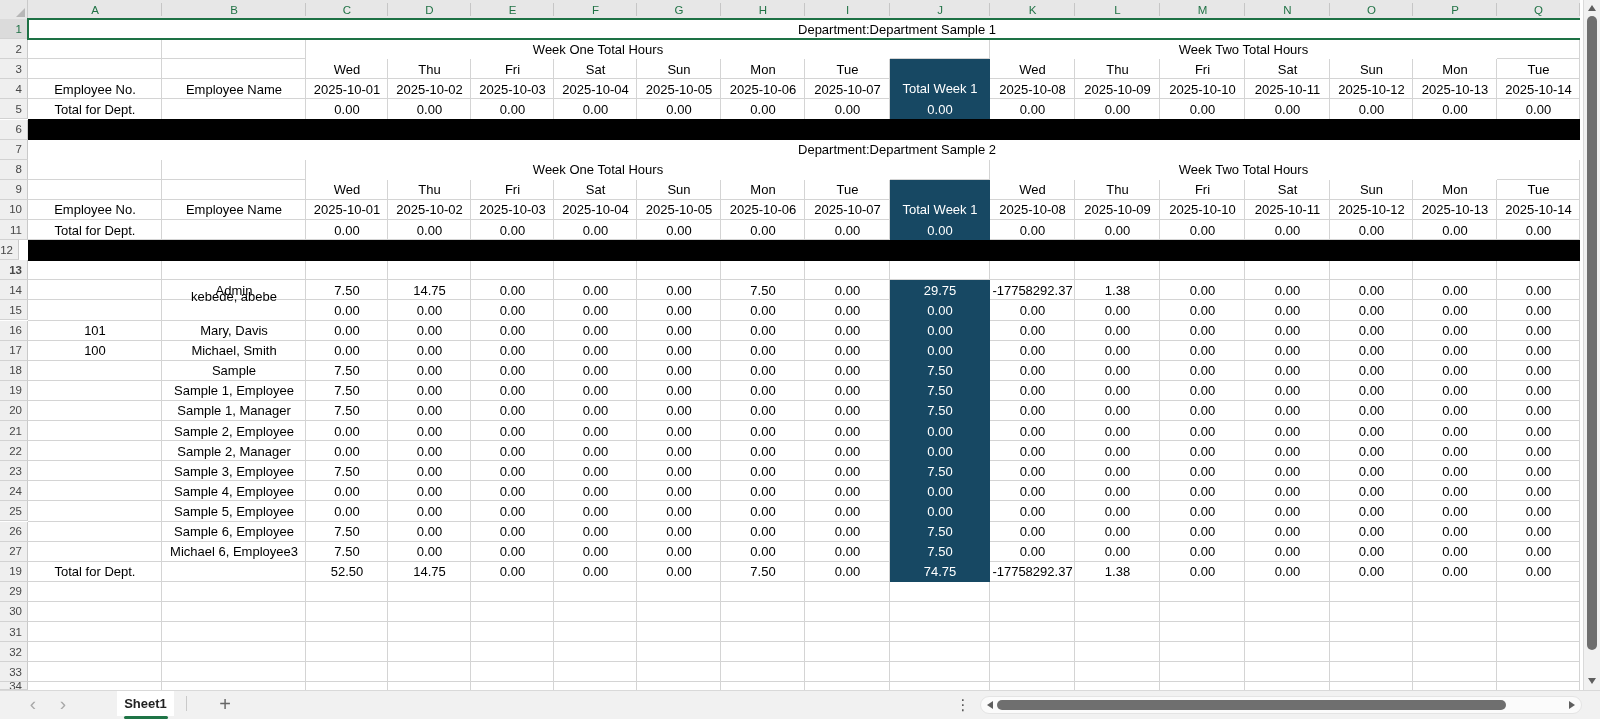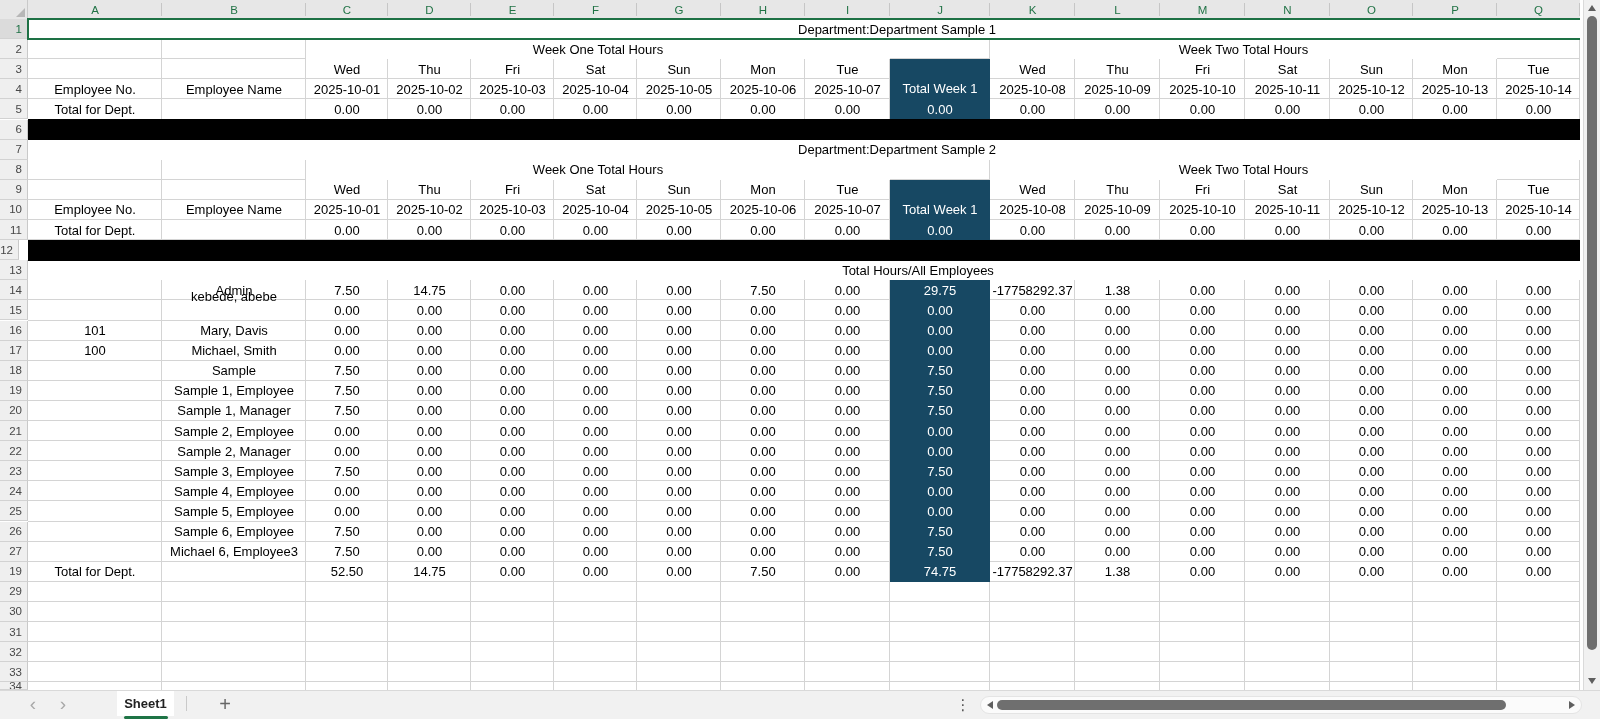--- a/index.html
+++ b/index.html
@@ -151,21 +151,21 @@
     <div class="rowhead" style="left: 0px; top: 59.2px; width: 28px; height: 20.1px; position: absolute;">3</div>
     <div class="rowhead" style="left: 0px; top: 79.3px; width: 28px; height: 20.1px; position: absolute;">4</div>
     <div class="rowhead" style="left: 0px; top: 99.4px; width: 28px; height: 20.1px; position: absolute;">5</div>
     <div class="rowhead" style="left: 0px; top: 119.5px; width: 28px; height: 20.1px; position: absolute;">6</div>
     <div class="rowhead" style="left: 0px; top: 139.6px; width: 28px; height: 20.1px; position: absolute;">7</div>
     <div class="rowhead" style="left: 0px; top: 159.7px; width: 28px; height: 20.1px; position: absolute;">8</div>
     <div class="rowhead" style="left: 0px; top: 179.8px; width: 28px; height: 20.1px; position: absolute;">9</div>
     <div class="rowhead" style="left: 0px; top: 199.9px; width: 28px; height: 20.1px; position: absolute;">10</div>
     <div class="rowhead" style="left: 0px; top: 220px; width: 28px; height: 20.1px; position: absolute;">11</div>
     <div class="rowhead" style="left: 0px; top: 240.1px; width: 19px; height: 20.1px; position: absolute;">12</div>
-    <div class="rowhead" style="left: 0px; top: 260.2px; width: 28px; height: 20.1px; position: absolute;">13</div>
+    <div class="rowhead" style="left: 0px; top: 260.2px; width: 28px; height: 20.1px; position: absolute; font-weight: bold;">13</div>
     <div class="rowhead" style="left: 0px; top: 280.3px; width: 28px; height: 20.1px; position: absolute;">14</div>
     <div class="rowhead" style="left: 0px; top: 300.4px; width: 28px; height: 20.1px; position: absolute;">15</div>
     <div class="rowhead" style="left: 0px; top: 320.5px; width: 28px; height: 20.1px; position: absolute;">16</div>
     <div class="rowhead" style="left: 0px; top: 340.6px; width: 28px; height: 20.1px; position: absolute;">17</div>
     <div class="rowhead" style="left: 0px; top: 360.7px; width: 28px; height: 20.1px; position: absolute;">18</div>
     <div class="rowhead" style="left: 0px; top: 380.8px; width: 28px; height: 20.1px; position: absolute;">19</div>
     <div class="rowhead" style="left: 0px; top: 400.9px; width: 28px; height: 20.1px; position: absolute;">20</div>
     <div class="rowhead" style="left: 0px; top: 421px; width: 28px; height: 20.1px; position: absolute;">21</div>
     <div class="rowhead" style="left: 0px; top: 441.1px; width: 28px; height: 20.1px; position: absolute;">22</div>
     <div class="rowhead" style="left: 0px; top: 461.2px; width: 28px; height: 20.1px; position: absolute;">23</div>
@@ -279,23 +279,20 @@
     <div class="cell" style="left: 721px; top: 220px; width: 84px; height: 20.1px; position: absolute;">0.00</div>
     <div class="cell" style="left: 805px; top: 220px; width: 85px; height: 20.1px; position: absolute;">0.00</div>
     <div class="cell tealtext" style="left: 890px; top: 220px; width: 100px; height: 20.1px; position: absolute;">0.00</div>
     <div class="cell" style="left: 990px; top: 220px; width: 85px; height: 20.1px; position: absolute;">0.00</div>
     <div class="cell" style="left: 1075px; top: 220px; width: 85px; height: 20.1px; position: absolute;">0.00</div>
     <div class="cell" style="left: 1160px; top: 220px; width: 85px; height: 20.1px; position: absolute;">0.00</div>
     <div class="cell" style="left: 1245px; top: 220px; width: 85px; height: 20.1px; position: absolute;">0.00</div>
     <div class="cell" style="left: 1330px; top: 220px; width: 83px; height: 20.1px; position: absolute;">0.00</div>
     <div class="cell" style="left: 1413px; top: 220px; width: 84px; height: 20.1px; position: absolute;">0.00</div>
     <div class="cell" style="left: 1497px; top: 220px; width: 83px; height: 20.1px; position: absolute;">0.00</div>
-    <div class="titlerow" style="left: 28px; top: 260.2px; width: 1552px; height: 20.1px; position: absolute;">
-      <span style="left: 890px; transform: translateX(-50%);">Total Hours/All Employees</span>
-    </div>
     <div class="teal" style="left: 890px; top: 280.3px; width: 100px; height: 301.5px; position: absolute;"></div>
     <div class="cell" style="left: 162px; top: 280.3px; width: 144px; height: 20.1px; position: absolute;">Admin</div>
     <div class="cell" style="left: 306px; top: 280.3px; width: 82px; height: 20.1px; position: absolute;">7.50</div>
     <div class="cell" style="left: 388px; top: 280.3px; width: 83px; height: 20.1px; position: absolute;">14.75</div>
     <div class="cell" style="left: 471px; top: 280.3px; width: 83px; height: 20.1px; position: absolute;">0.00</div>
     <div class="cell" style="left: 554px; top: 280.3px; width: 83px; height: 20.1px; position: absolute;">0.00</div>
     <div class="cell" style="left: 637px; top: 280.3px; width: 84px; height: 20.1px; position: absolute;">0.00</div>
     <div class="cell" style="left: 721px; top: 280.3px; width: 84px; height: 20.1px; position: absolute;">7.50</div>
     <div class="cell" style="left: 805px; top: 280.3px; width: 85px; height: 20.1px; position: absolute;">0.00</div>
     <div class="cell tealtext" style="left: 890px; top: 280.3px; width: 100px; height: 20.1px; position: absolute;">29.75</div>

